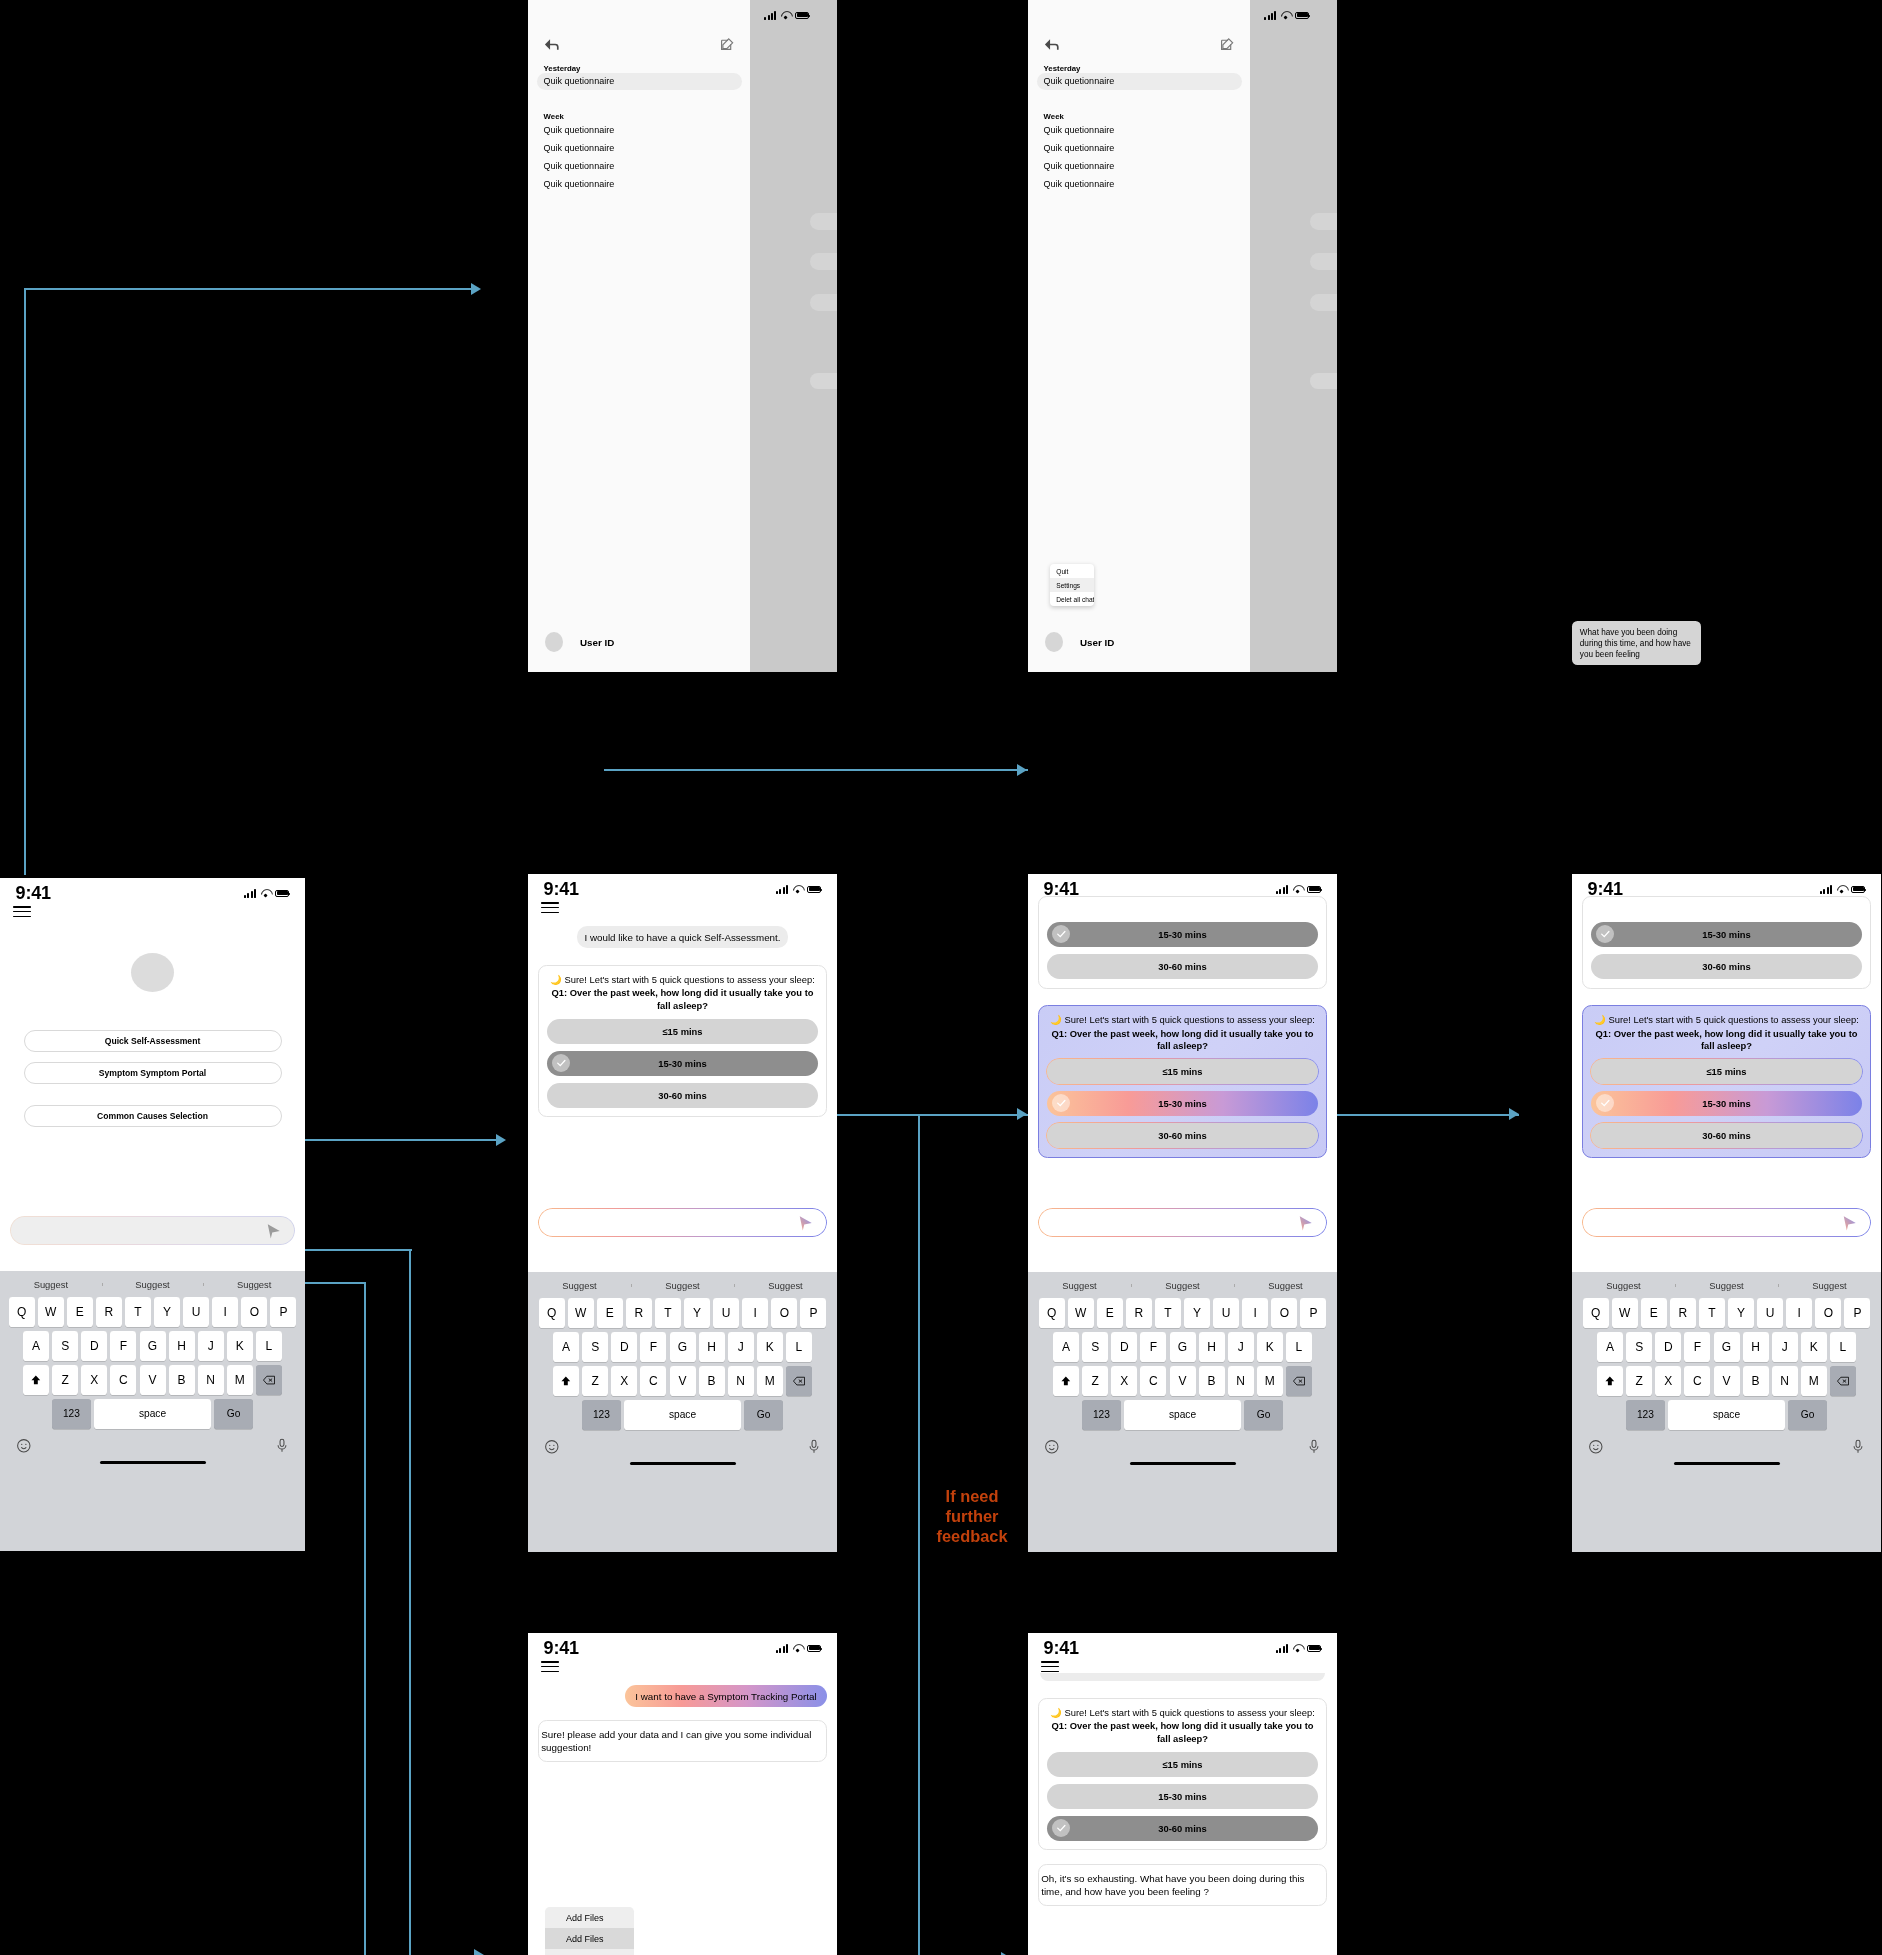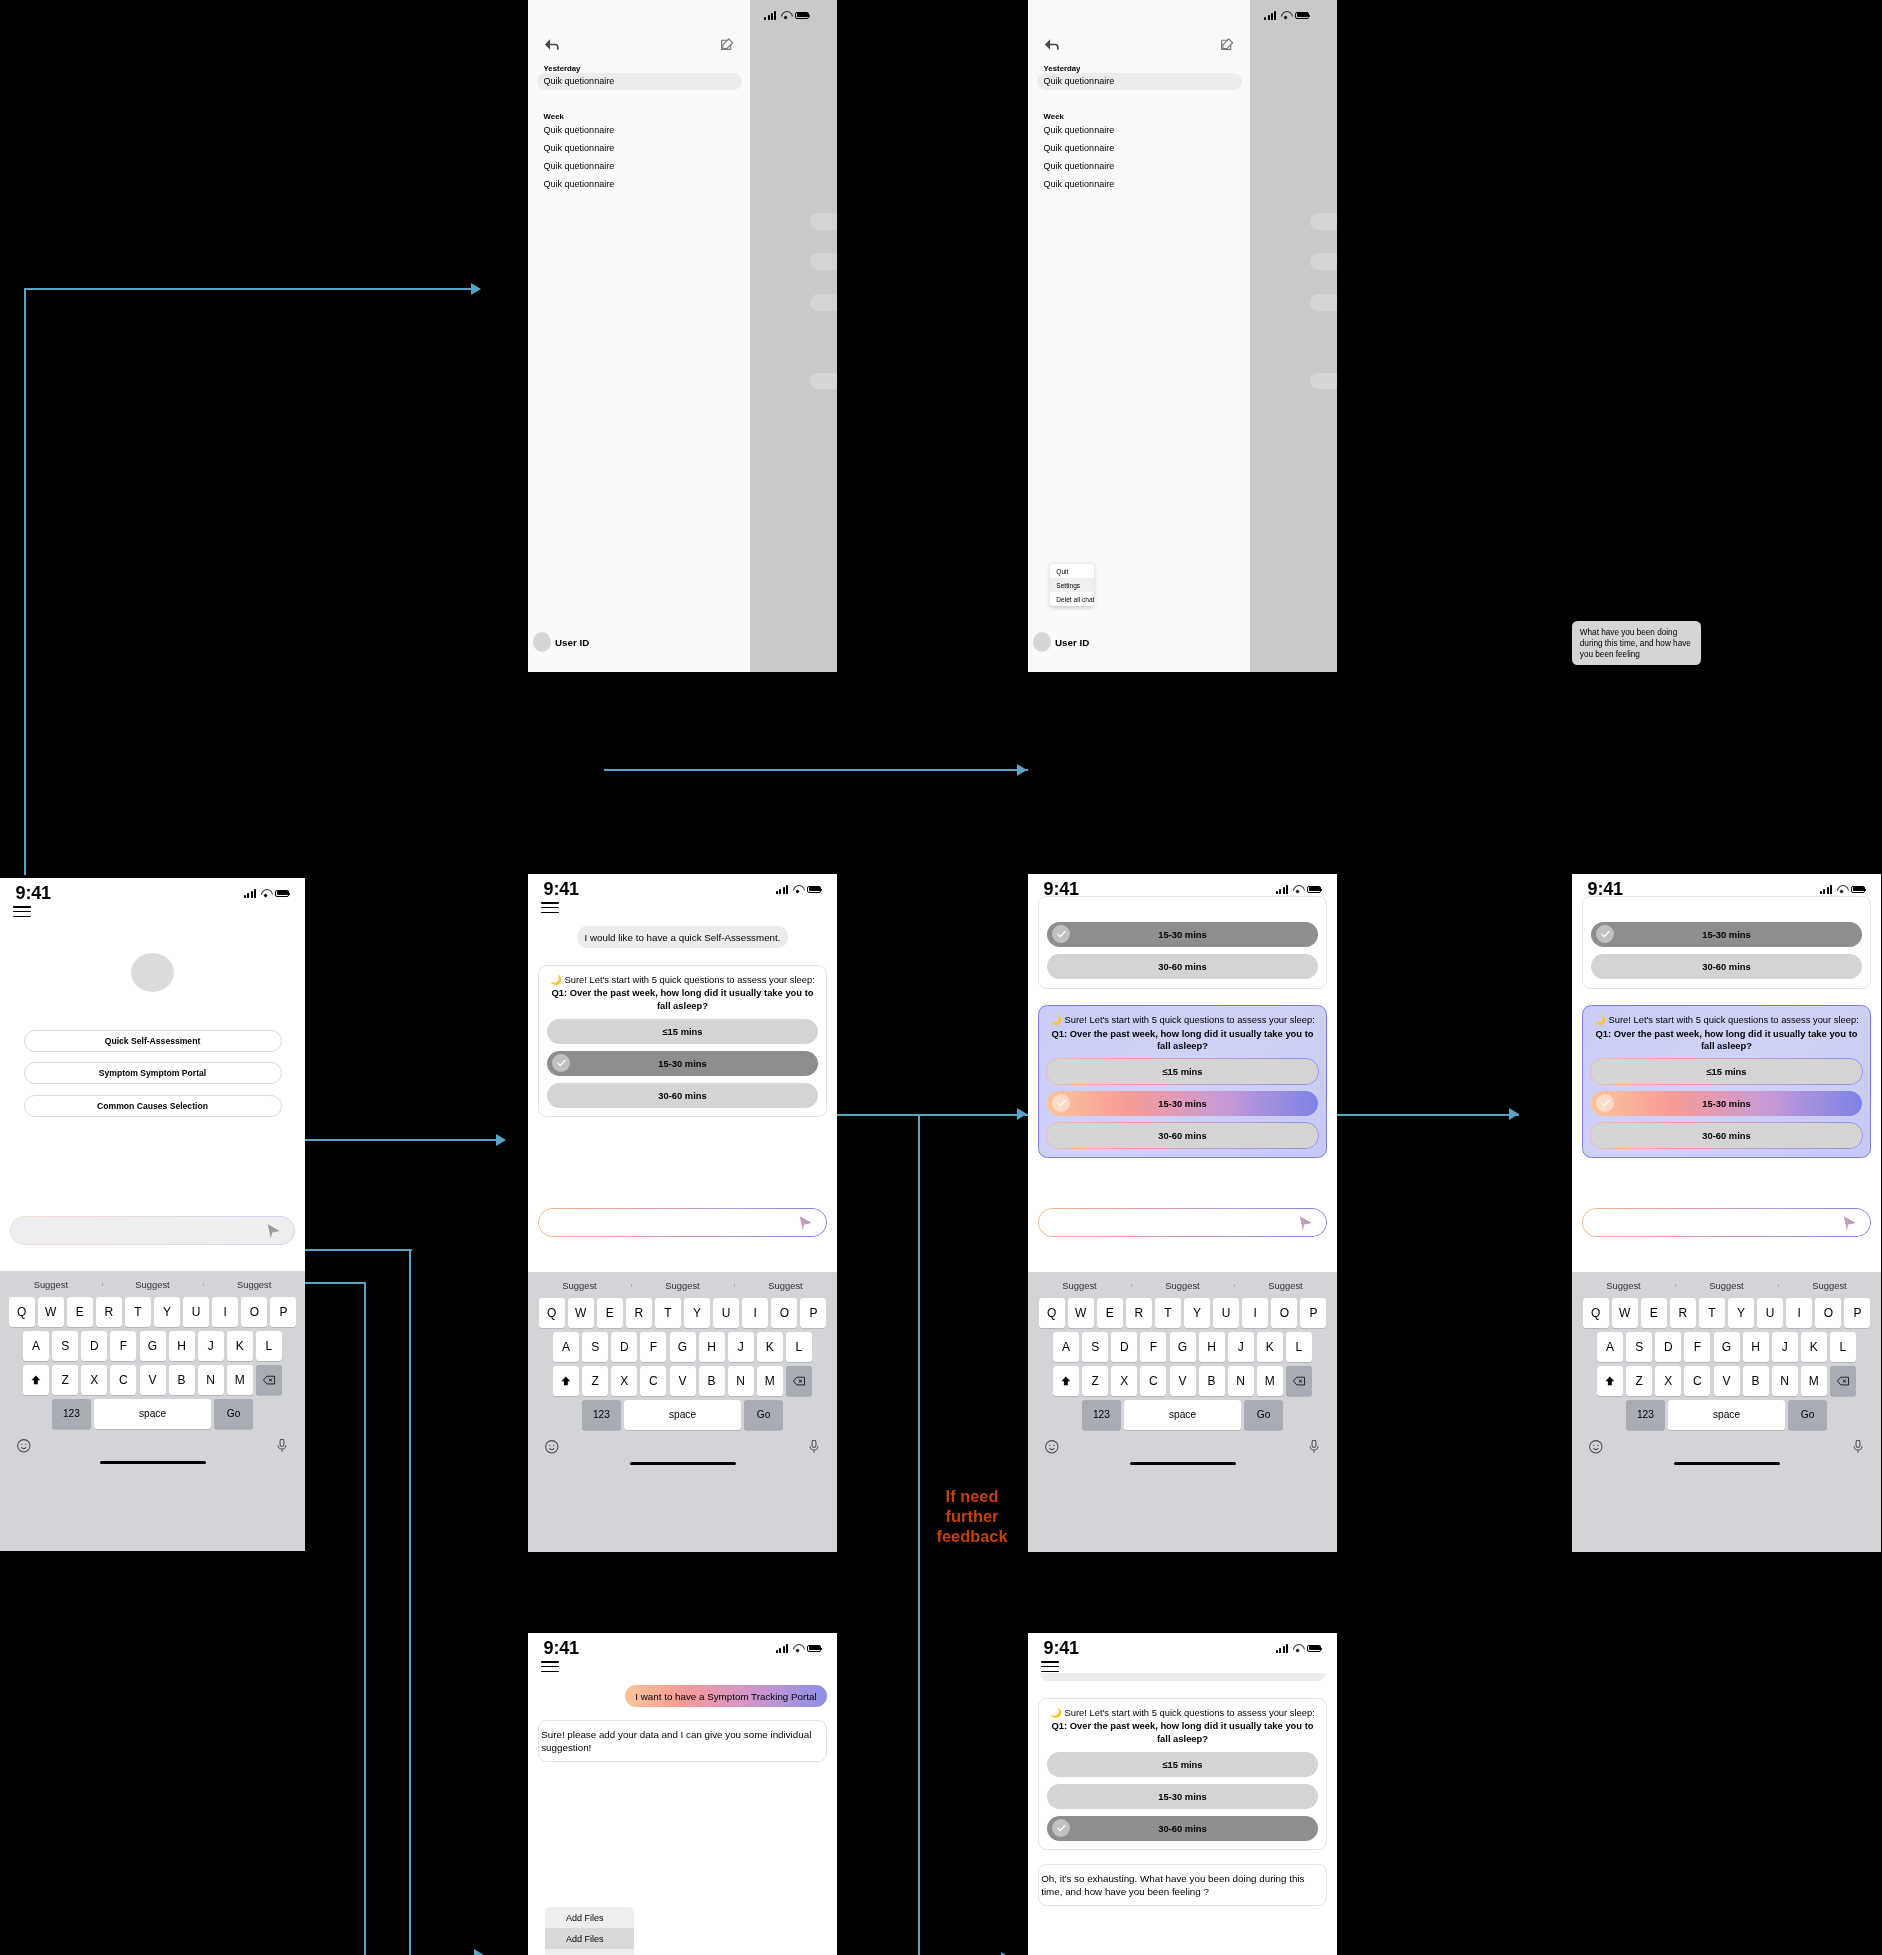--- a/index.html
+++ b/index.html
@@ -88,21 +88,21 @@
   .home-ind{width:106px;height:3.1px;border-radius:1.6px;background:#000;margin:2.3px auto 4.7px auto;}
 
   
   .sidepanel{position:absolute;background:#0f766e;overflow:hidden;}
   .sp-left{position:absolute;left:0;top:0;bottom:0;width:72%;background:#fafafa;}
   .sp-right{position:absolute;right:0;top:0;bottom:0;width:28%;background:#c9c9c9;}
   .sp-topbar{display:flex;justify-content:space-between;align-items:center;padding:13.3px 15.6px 0 15px;}
   .sp-sect{font-size:7.8px;font-weight:700;padding:0 0 0 15.6px;}
   .sp-item{font-size:9px;padding:3.9px 0 3.9px 15.6px;}
   .sp-item.hl{background:#ececec;border-radius:8.6px;margin:0 8.6px;padding-left:7px;}
-  .sp-user{position:absolute;left:5px;bottom:19.6px;display:flex;align-items:center;gap:4px;text-align:center;}
+  .sp-user{position:absolute;left:17px;bottom:19.6px;display:flex;align-items:center;gap:17px;text-align:center;}
   .sp-avatar{width:18px;height:20.3px;border-radius:50%;background:#d6d6d6;}
   .sp-userid{font-size:9.8px;font-weight:700;}
   .sp-menu{position:absolute;left:22px;bottom:66px;width:44px;background:#fff;border-radius:3.9px;
       box-shadow:0 1.2px 4.7px rgba(0,0,0,.18);overflow:hidden;}
   .sp-menu div{font-size:6.6px;padding:3.5px 0 3.5px 6.3px;white-space:nowrap;}
   .sp-menu div.hl{background:#efefef;}
   .sp-ghost{position:absolute;right:6%;width:22%;height:10.2px;border-radius:5.1px;background:#d4d4d4;}
   .sp-ghostbar{position:absolute;right:4%;width:26%;height:15.6px;border-radius:7.8px;
       background:#d6d6d6;display:flex;align-items:center;justify-content:flex-end;padding-right:5.5px;}
 
@@ -296,21 +296,21 @@
         <span></span>
       </div>
     <div style="width:43px;height:39px;border-radius:50%;background:#dcdcdc;margin:36px auto 0 auto;"></div>
     <div style="padding:38px 23.5px 0 23.5px;">
       <div style="border:0.6px solid #d9d9d9;border-radius:11.7px;height:22px;display:flex;align-items:center;justify-content:center;font-size:8.6px;font-weight:700;">
         <span>Quick Self-Assessment</span>
       </div>
       <div style="border:0.6px solid #d9d9d9;border-radius:11.7px;height:22px;display:flex;align-items:center;justify-content:center;font-size:8.6px;font-weight:700;margin-top:9.4px;">
         <span>Symptom Symptom Portal</span>
       </div>
-      <div style="border:0.6px solid #d9d9d9;border-radius:11.7px;height:22px;display:flex;align-items:center;justify-content:center;font-size:8.6px;font-weight:700;margin-top:11px;">
+      <div style="border:0.6px solid #d9d9d9;border-radius:11.7px;height:22px;display:flex;align-items:center;justify-content:center;font-size:8.6px;font-weight:700;margin-top:21px;">
         <span>Common Causes Selection</span>
       </div>
     </div>
     <div class="inputbar muted" style="top:338px;">
       <svg class="send" viewBox="0 0 24 24">
           <path d="M5 3 L21 12 L11 14 L9 22 Z" fill="#9b9b9b"></path>
         </svg>
     </div>
     <div class="kb" style="height:280px;">
       <div class="kb-suggest">

